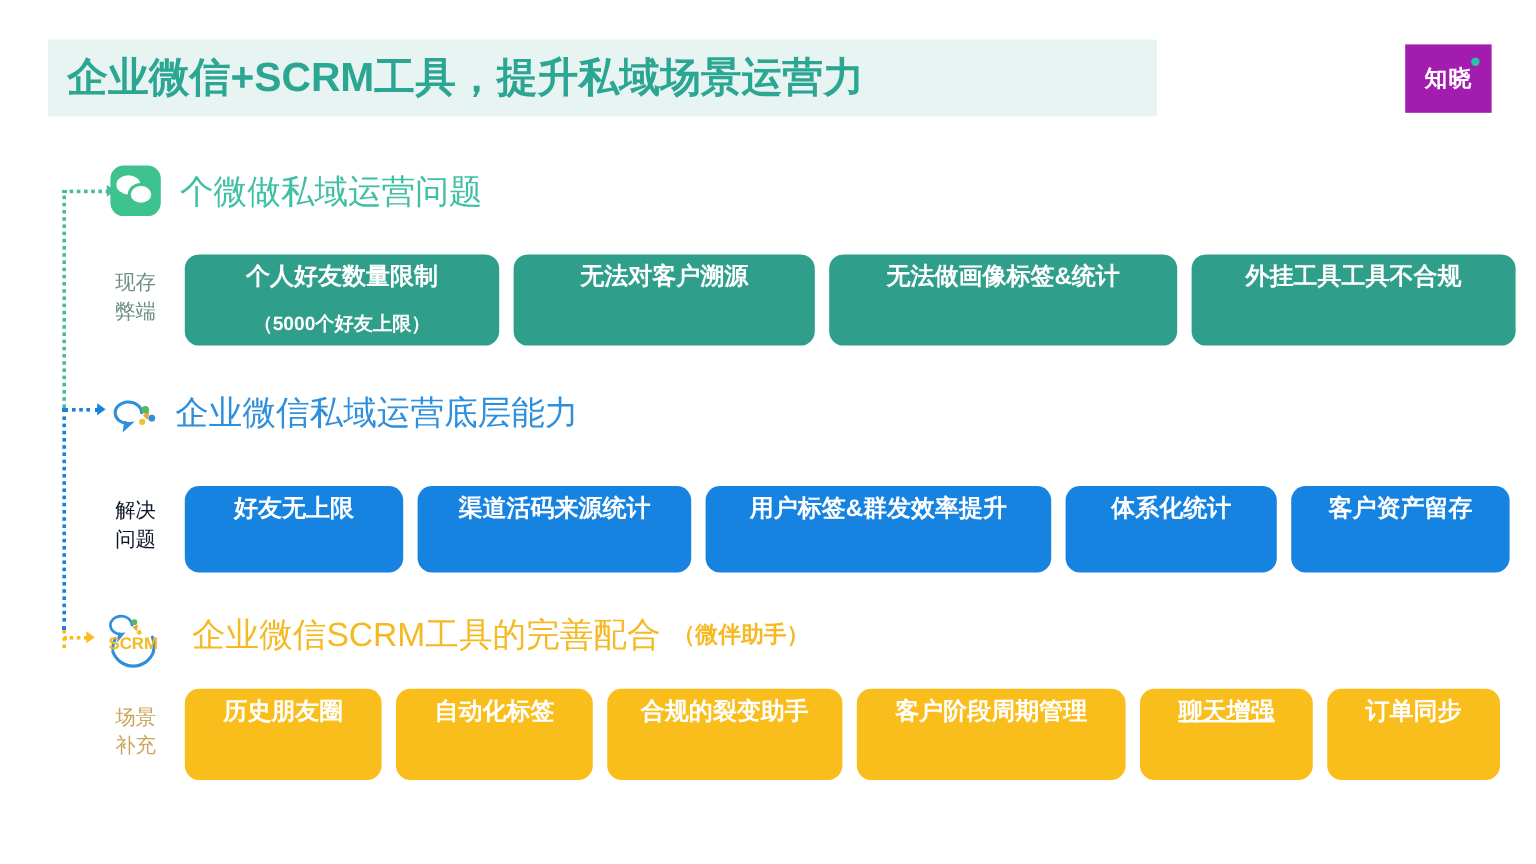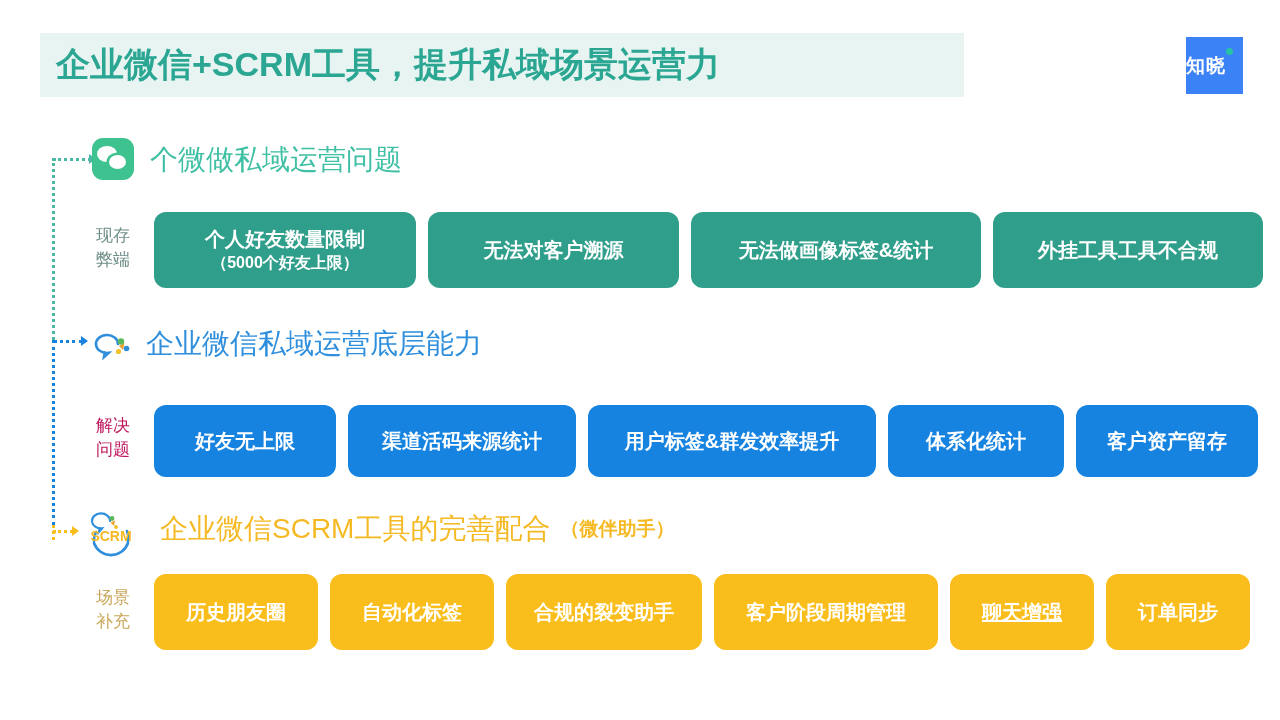--- a/index.html
+++ b/index.html
@@ -31,26 +31,26 @@
     font-size: 34px;
     font-weight: bold;
     color: #2ba693;
     letter-spacing: 0px;
     white-space: nowrap;
   }
   .logo-badge {
     position: absolute;
     right: 37px;
     top: 37px;
-    width: 57px;
+    width: 72px;
     height: 57px;
-    background: #3b82f6;
+    background: #a21caf;
     display: flex;
     align-items: center;
-    justify-content: flex-start;
+    justify-content: center;
     position: absolute;
   }
   .logo-badge .logo-text {
     color: #ffffff;
     font-size: 19px;
     font-weight: bold;
     letter-spacing: 1px;
     position: relative;
   }
   .logo-dot {
@@ -126,21 +126,21 @@
     position: absolute;
     display: flex;
     align-items: stretch;
     gap: 12px;
   }
   .card {
     border-radius: 12px;
     display: flex;
     flex-direction: column;
     align-items: center;
-    justify-content: center;
+    justify-content: space-between;
     color: #ffffff;
     font-weight: bold;
     text-align: center;
     box-sizing: border-box;
     padding: 6px 6px;
     white-space: nowrap;
   }
   .card .line1 { font-size: 20px; line-height: 26px; }
   .card .line2 { font-size: 16px; line-height: 22px; font-weight: bold; }
 
@@ -237,21 +237,21 @@
       <path d="M30 22a11 9 0 1 0-9.5 8.9L16 35l.7-4.8" fill="none" stroke="#2f8fdc" stroke-width="2.6" stroke-linecap="round"></path>
       <path d="M31 24 L36.5 21 L35 28 Z" fill="#f0a22e"></path>
       <circle cx="33" cy="19.5" r="3.2" fill="#5ab85a"></circle>
       <circle cx="38.5" cy="26.5" r="2.8" fill="#2f8fdc"></circle>
       <circle cx="30.5" cy="29.5" r="2.6" fill="#f3c12c"></circle>
     </svg>
   </div>
   <div class="section-title" style="color:#2f8fdc;">企业微信私域运营底层能力</div>
 </div>
 
-<div class="row-label" style="left:82px; top:414px; color:#be185d;">
+<div class="row-label" style="left:82px; top:414px; color:#0f172a;">
   <div>解决</div>
   <div>问题</div>
 </div>
 
 <div class="card-row row-blue" style="left:154px; top:405px;">
   <div class="card" style="width:182px;">
     <div class="line1">好友无上限</div>
   </div>
   <div class="card" style="width:228px;">
     <div class="line1">渠道活码来源统计</div>

